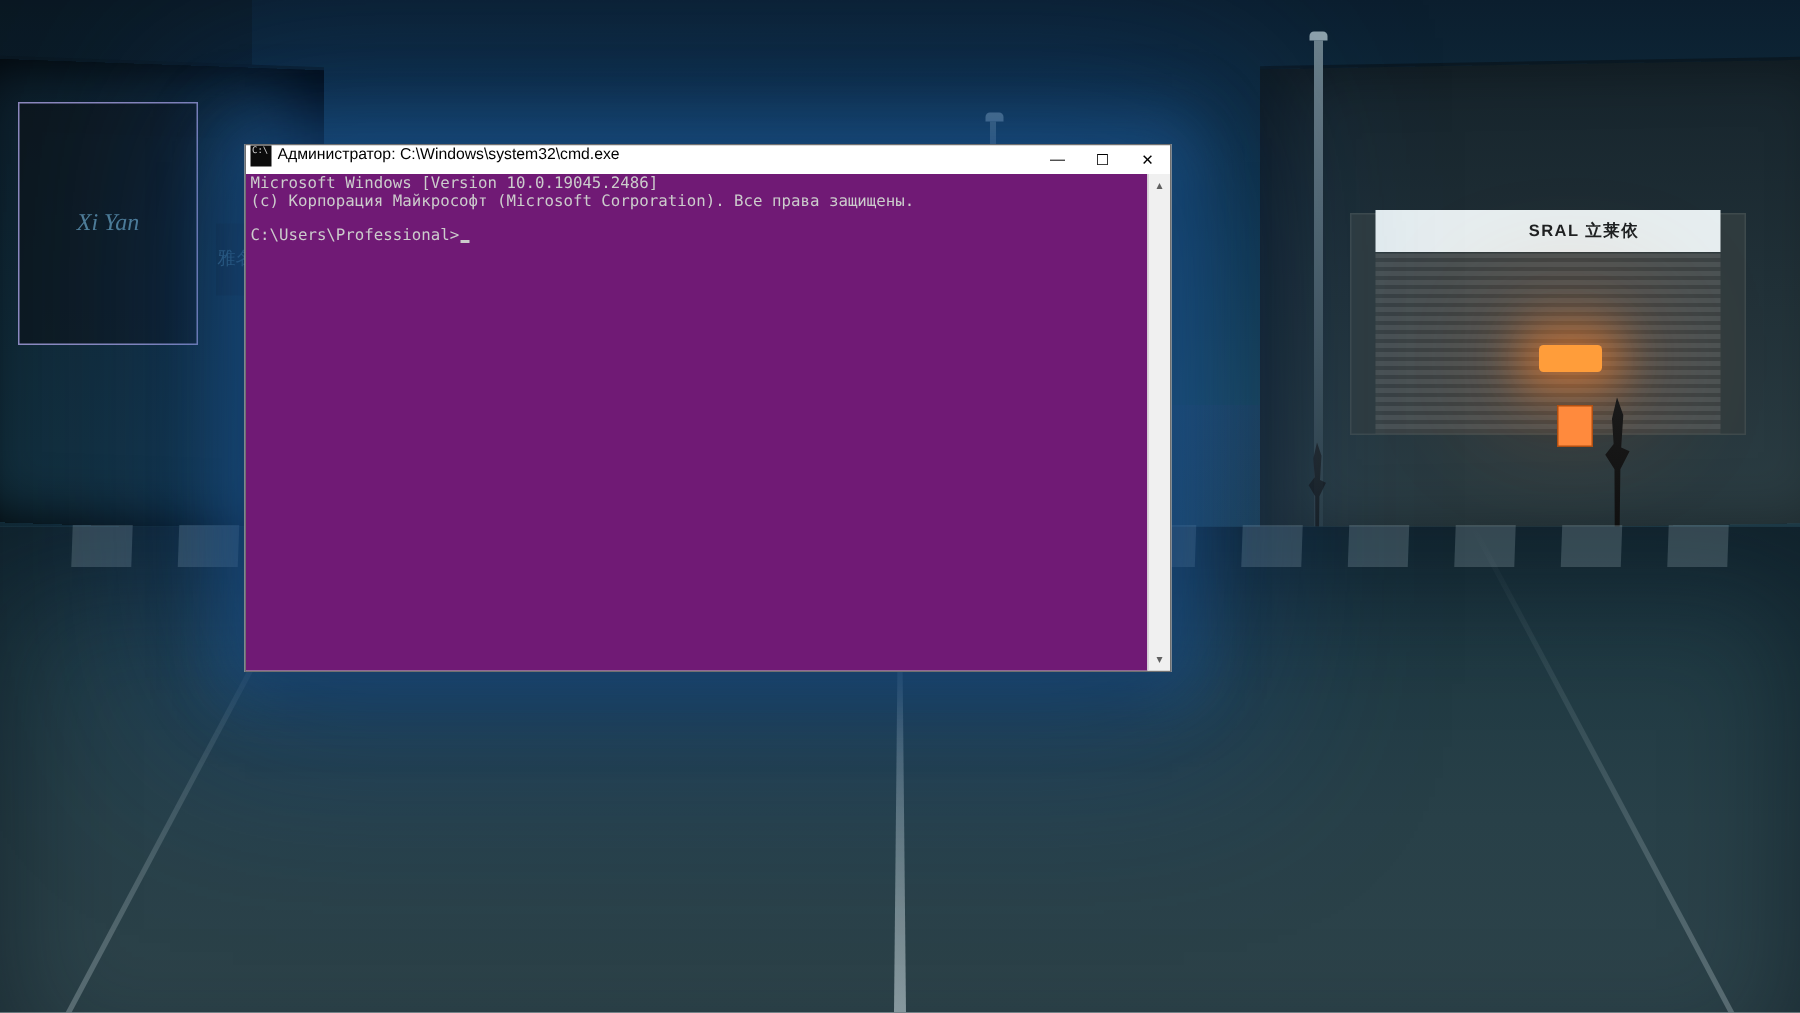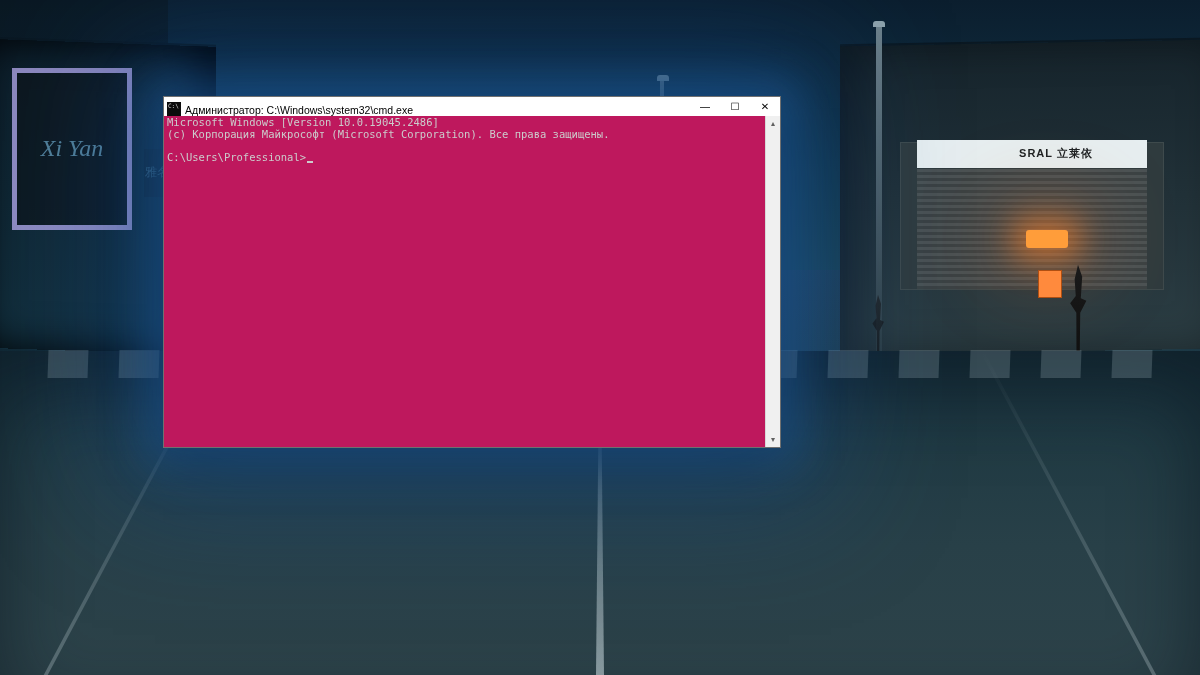--- a/index.html
+++ b/index.html
@@ -89,23 +89,23 @@
       background: #ff9d3a;
       box-shadow: 0 0 30px 12px rgba(255,130,40,0.55), 0 0 80px 30px rgba(255,120,40,0.25);
       border-radius: 3px;
     }
     .warn-sign {
       position:absolute; right: 11.5%; top: 40%; width: 24px; height: 28px;
       background: #ff8a3d; border:1px solid #b04f12;
     }
     .banner-left {
       position:absolute; left:1%; top:10%; width:10%; height:24%;
-      background:#0d1419; border:5px solid #c4b5fd;
+      background:#0d1419; border:1px solid #c4b5fd;
       display:flex; align-items:center; justify-content:center;
-      color:#6fa7c4; font-style:italic; font-family: cursive; font-size:24px;
+      color:#6fa7c4; font-style:italic; font-family: cursive; font-size:16px;
       opacity:0.7;
     }
     .cn-sign {
       position:absolute; left:12%; top:22%; width:26px; height:48px;
       background:#0e1a22; color:#5a8aa0;
       display:flex; flex-direction:column; align-items:center; justify-content:center;
       font-size:12px; opacity:0.55;
     }
 
     
@@ -116,21 +116,21 @@
       background: #ffffff;
       border: 1px solid #707070;
       box-shadow:
         0 0 40px 18px rgba(40,120,200,0.35),
         0 0 120px 50px rgba(20,80,160,0.35),
         0 12px 40px rgba(0,0,0,0.6);
       display: flex; flex-direction: column;
     }
     .titlebar {
       height: 19px; background: #ffffff;
-      display: flex; align-items: flex-end;
+      display: flex; align-items: flex-start;
       font-size: 10.5px; color: #000;
       user-select: none;
     }
     .titlebar .icon {
       width: 14px; height: 14px; margin: 0 4px 0 3px;
       background: #0c0c0c; position: relative; flex-shrink: 0;
     }
     .titlebar .icon::after {
       content: 'C:\\'; position:absolute; left:1px; top:0; color:#d6d6d6; font-size:6px; font-family: Consolas, monospace;
     }
@@ -139,21 +139,21 @@
     .titlebar .btn {
       width: 30px; height: 100%;
       display:flex; align-items:center; justify-content:center;
       font-size: 10px; font-family: "Segoe UI Symbol", sans-serif;
       cursor: default; color:#000;
     }
     .client {
       flex:1; display:flex; min-height:0;
     }
     .terminal {
-      flex:1; background:#be185d; color:#cccccc;
+      flex:1; background:#701a75; color:#cccccc;
       font-family: Consolas, "Lucida Console", monospace;
       font-size: 10.5px; line-height: 1.12;
       padding: 1px 3px;
       white-space: pre; overflow: hidden;
     }
     .terminal .cursor {
       display:inline-block; width:6px; height:2px; background:#cccccc;
       vertical-align: baseline; position:relative; top:2px; margin-left:1px;
     }
     .scrollbar {

